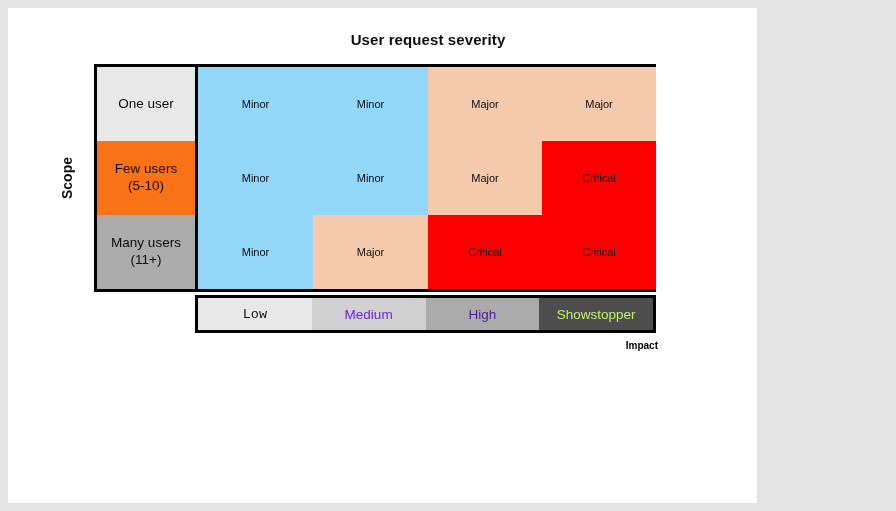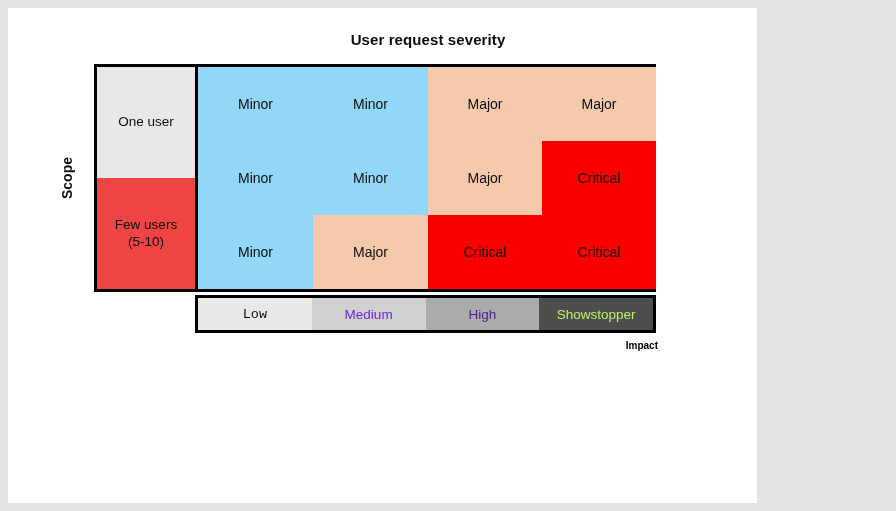--- a/index.html
+++ b/index.html
@@ -102,21 +102,21 @@
   #cells-grid {
     flex: 1 1 auto;
     display: grid;
     grid-template-columns: 115px 115px 114px 114px;
     grid-template-rows: 1fr 1fr 1fr;
   }
   .cell {
     display: flex;
     align-items: center;
     justify-content: center;
-    font-size: 14px;
+    font-size: 11px;
     color: #0d0d0d;
   }
 
   
   #x-axis-band {
     position: absolute;
     left: 187px;
     top: 287px;
     width: 461px;
     height: 38px;
@@ -141,23 +141,27 @@
     <div id="chart-title">User request severity</div>
 
     <div id="y-axis-title">Scope</div>
 
     <div id="matrix-frame">
 
       <div id="row-label-col">
         <div class="row-label" style="background: rgb(232, 232, 232);">
           <span>One user</span>
         </div>
-        <div class="row-label" style="background: #ef4444;">
+        <div class="row-label" style="background: #f97316;">
           <span>Few users</span>
           <span>(5-10)</span>
+        </div>
+        <div class="row-label" style="background: rgb(171, 171, 171);">
+          <span>Many users</span>
+          <span>(11+)</span>
         </div>
       </div>
 
       <div id="cells-grid">
         <div class="cell" style="background: rgb(146, 215, 247);">Minor</div>
         <div class="cell" style="background: rgb(146, 215, 247);">Minor</div>
         <div class="cell" style="background: rgb(245, 201, 172);">Major</div>
         <div class="cell" style="background: rgb(245, 201, 172);">Major</div>
 
         <div class="cell" style="background: rgb(146, 215, 247);">Minor</div>

